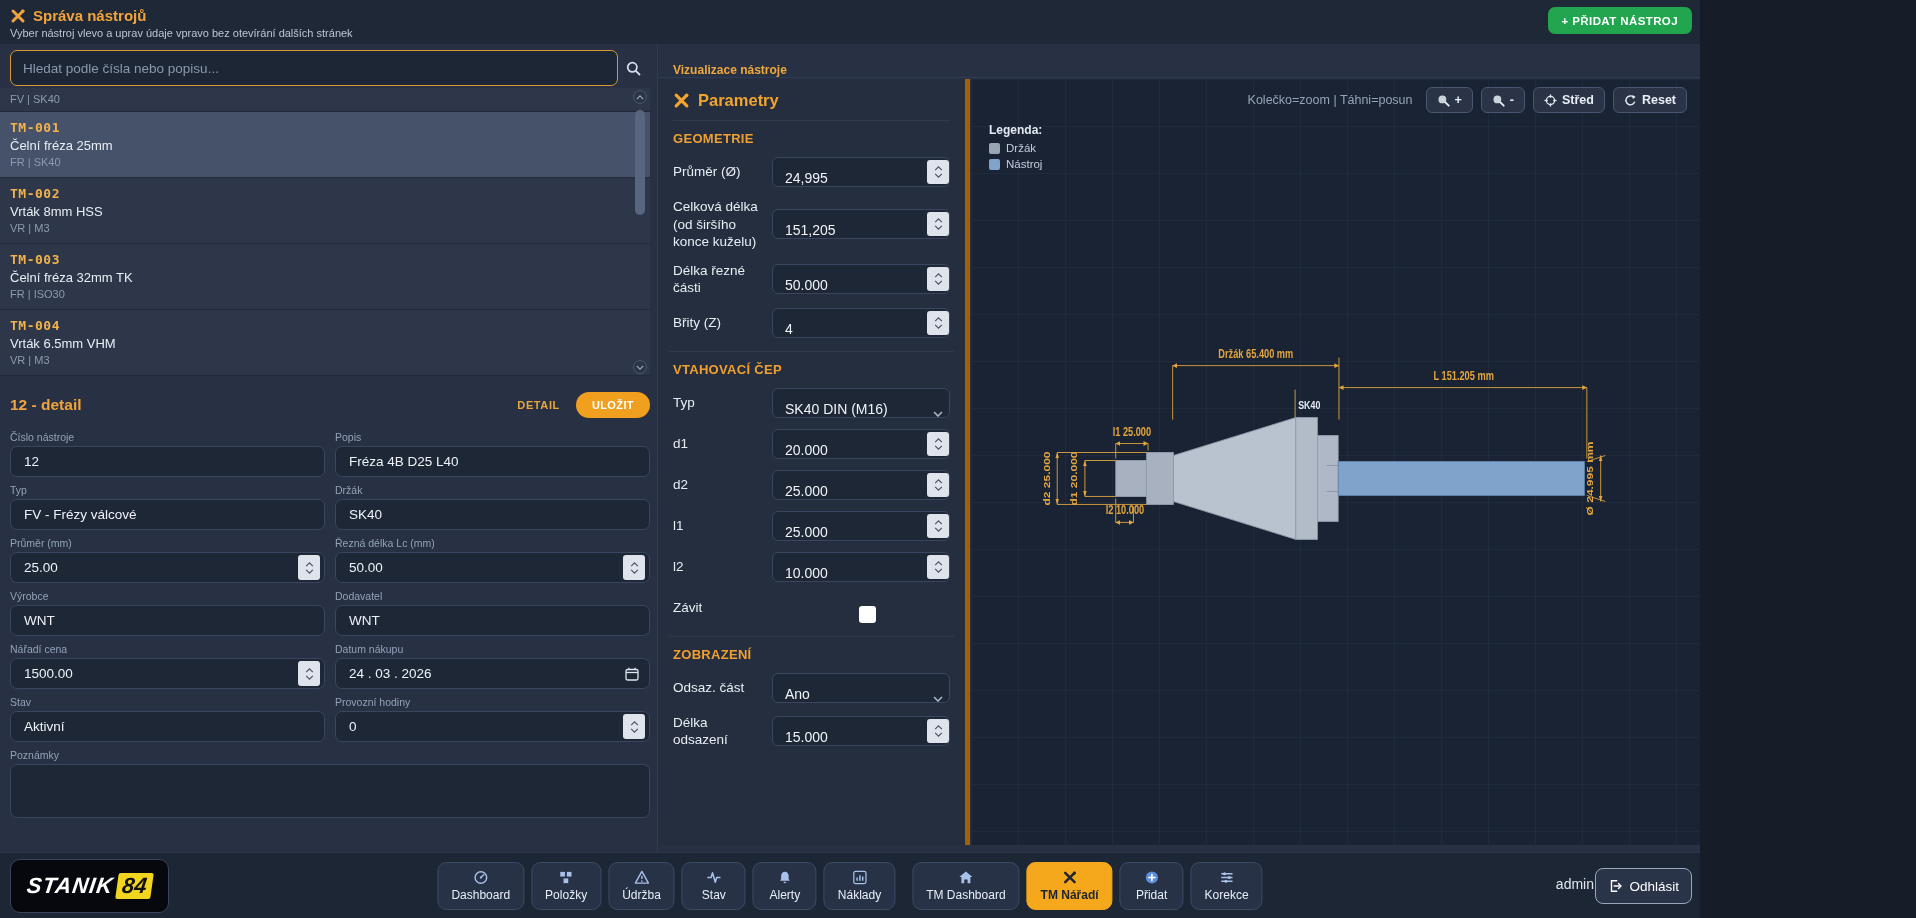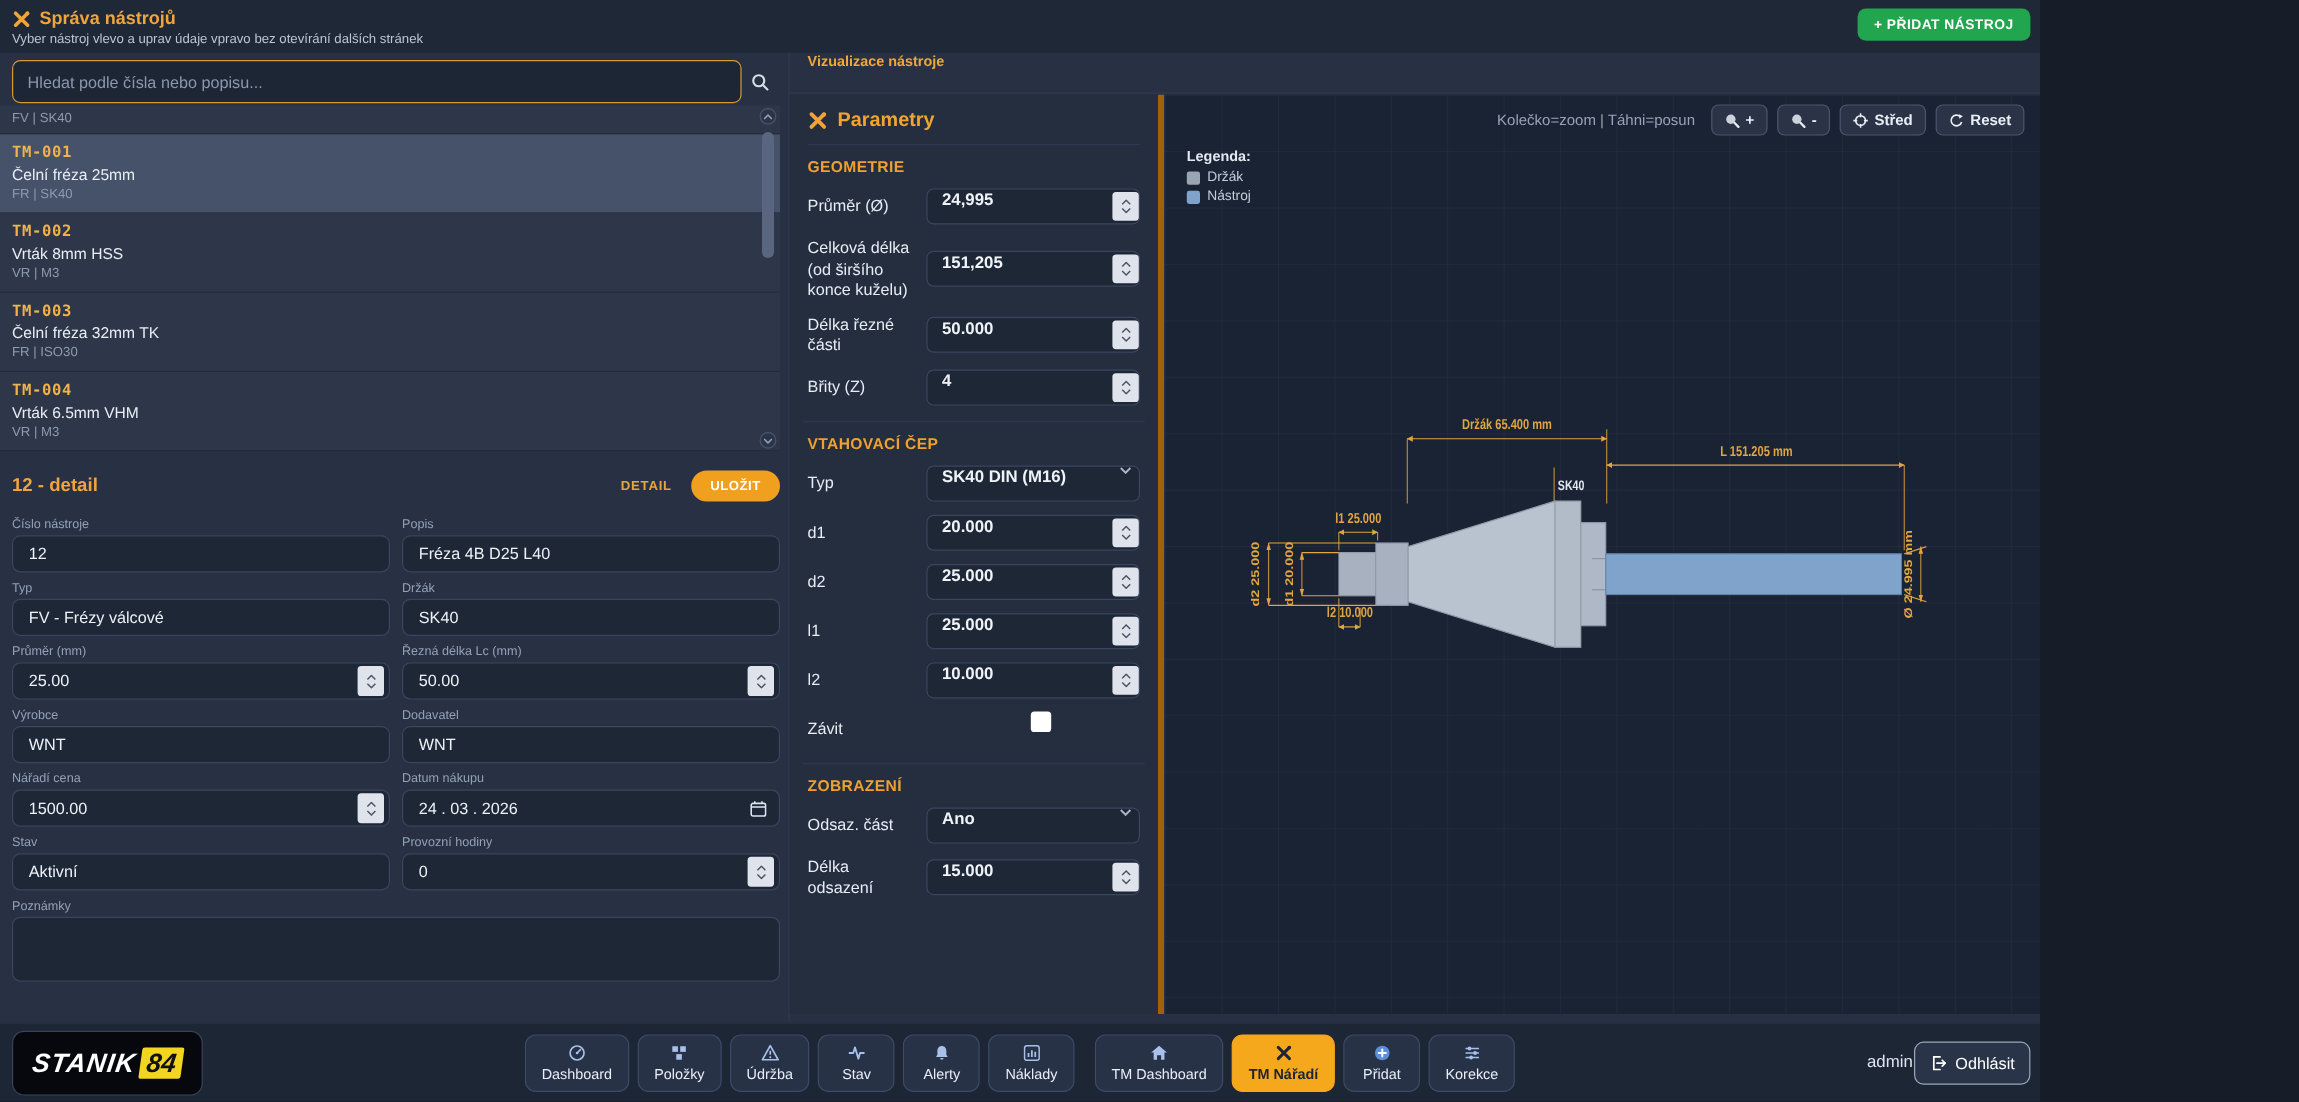--- a/index.html
+++ b/index.html
@@ -65,32 +65,32 @@
   .spinbox { width:22px; align-self:stretch; margin:2px 0; background:#dfe3ec; border-radius:3px;
              display:flex; flex-direction:column; align-items:center; justify-content:center; gap:2px;
              color:#4a5262; cursor:pointer; }
   .cal-ico, .sel-chev { display:flex; align-items:center; padding:0 6px; color:#dfe6f2; }
   textarea.notes {
     width:100%; height:54px; background:#1d2736; border:1px solid #3a4660; border-radius:7px;
     resize:none; outline:none; color:#eef2f8; font-family:"Liberation Sans", sans-serif; font-size:13px; padding:8px 12px;
   }
   
   .right { position:absolute; left:657px; top:0; right:0; bottom:0; border-left:1px solid #2f3b54; }
-  .tabstrip { height:34px; border-bottom:1px solid #2f3b54; display:flex; align-items:flex-start; padding-left:15px; }
+  .tabstrip { height:34px; border-bottom:1px solid #2f3b54; display:flex; align-items:flex-end; padding-left:15px; }
   .tab { color:#f0a73c; font-size:12px; font-weight:700; cursor:pointer; }
   .params { position:absolute; left:0; top:35px; width:312px; bottom:7px; background:#242e3f;
             border-right:5px solid #a16207; padding:12px 15px; overflow:hidden; }
   .p-title { display:flex; align-items:center; gap:8px; color:#f2a42e; font-size:16.5px; font-weight:700;
              padding-bottom:10px; border-bottom:1px solid #2e3950; margin-bottom:10px; }
   .sec-title { color:#f0a030; font-size:13px; font-weight:700; letter-spacing:.3px; margin:6px 0 11px; }
   .sep { border-top:1px solid #2e3950; margin:13px -4px 10px; }
   .prow { display:flex; align-items:center; margin-bottom:11px; min-height:30px; }
   .plabel { flex:1; color:#e8edf5; font-size:13.5px; line-height:1.3; padding-right:8px; }
   .pinp { width:178px; flex:0 0 178px; height:30px; background:#1d2736; border:1px solid #3a4660; border-radius:6px;
-          display:flex; align-items:flex-start; padding:0 0 0 12px; color:#f0f3f8; font-size:14px;font-weight:bold; }
+          display:flex; align-items:flex-end; padding:0 0 0 12px; color:#f0f3f8; font-size:14px; }
   .pinp input { all:unset; flex:1; min-width:0; color:#f0f3f8; font-size:14px; font-family:"Liberation Sans", sans-serif; }
   .pinp.chk { background:none; border:none; justify-content:center; }
   .checkbox { width:17px; height:17px; background:#fff; border-radius:3px; cursor:pointer; }
   
   .canvas { position:absolute; left:313px; top:35px; right:0; bottom:7px; background:#1a2333;
     background-image:
       linear-gradient(rgba(130,155,205,.06) 1px, transparent 1px),
       linear-gradient(90deg, rgba(130,155,205,.06) 1px, transparent 1px);
     background-size:47px 47px; cursor:grab; }
   .controls { position:absolute; top:8px; right:13px; display:flex; gap:8px; align-items:center; }

